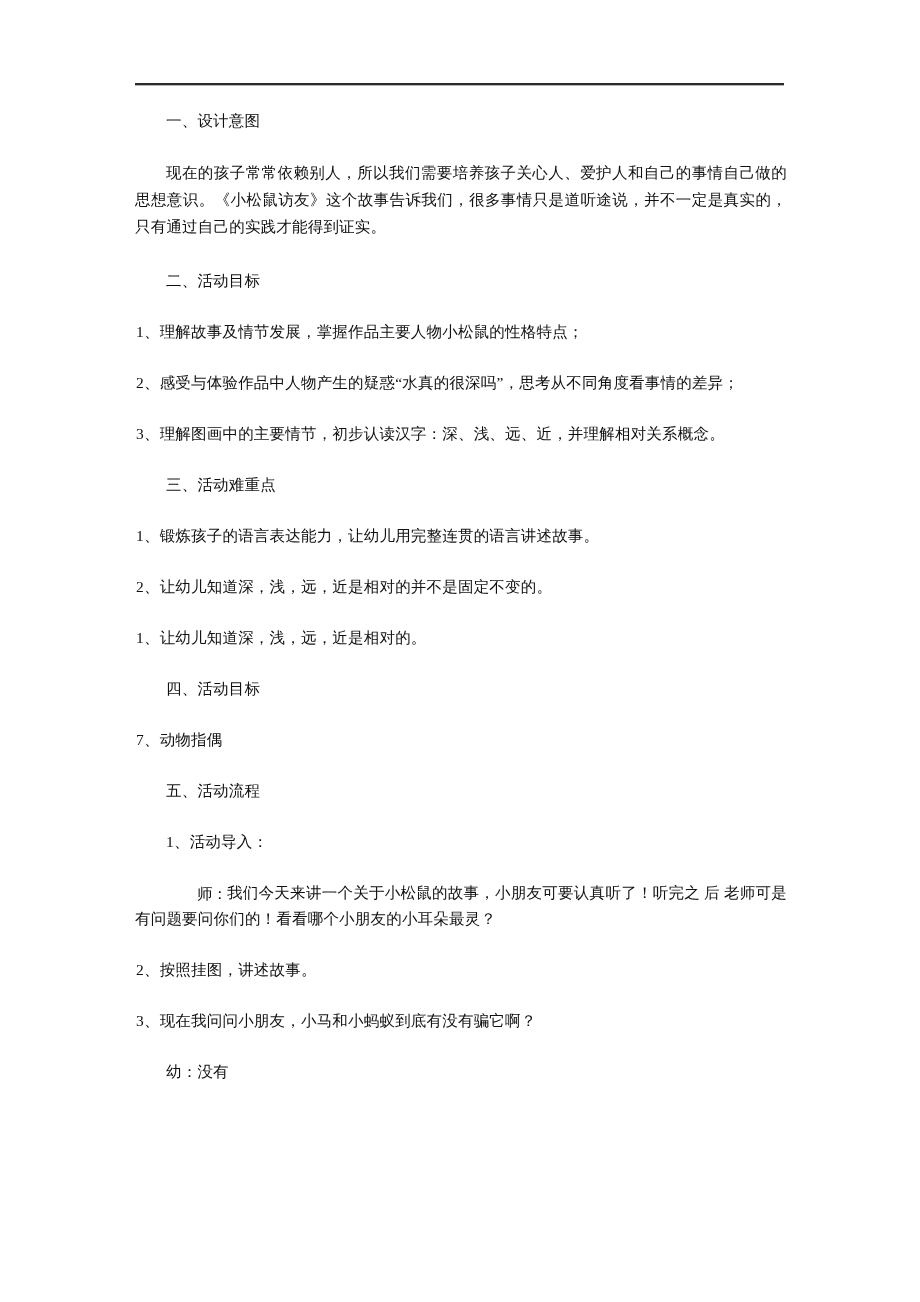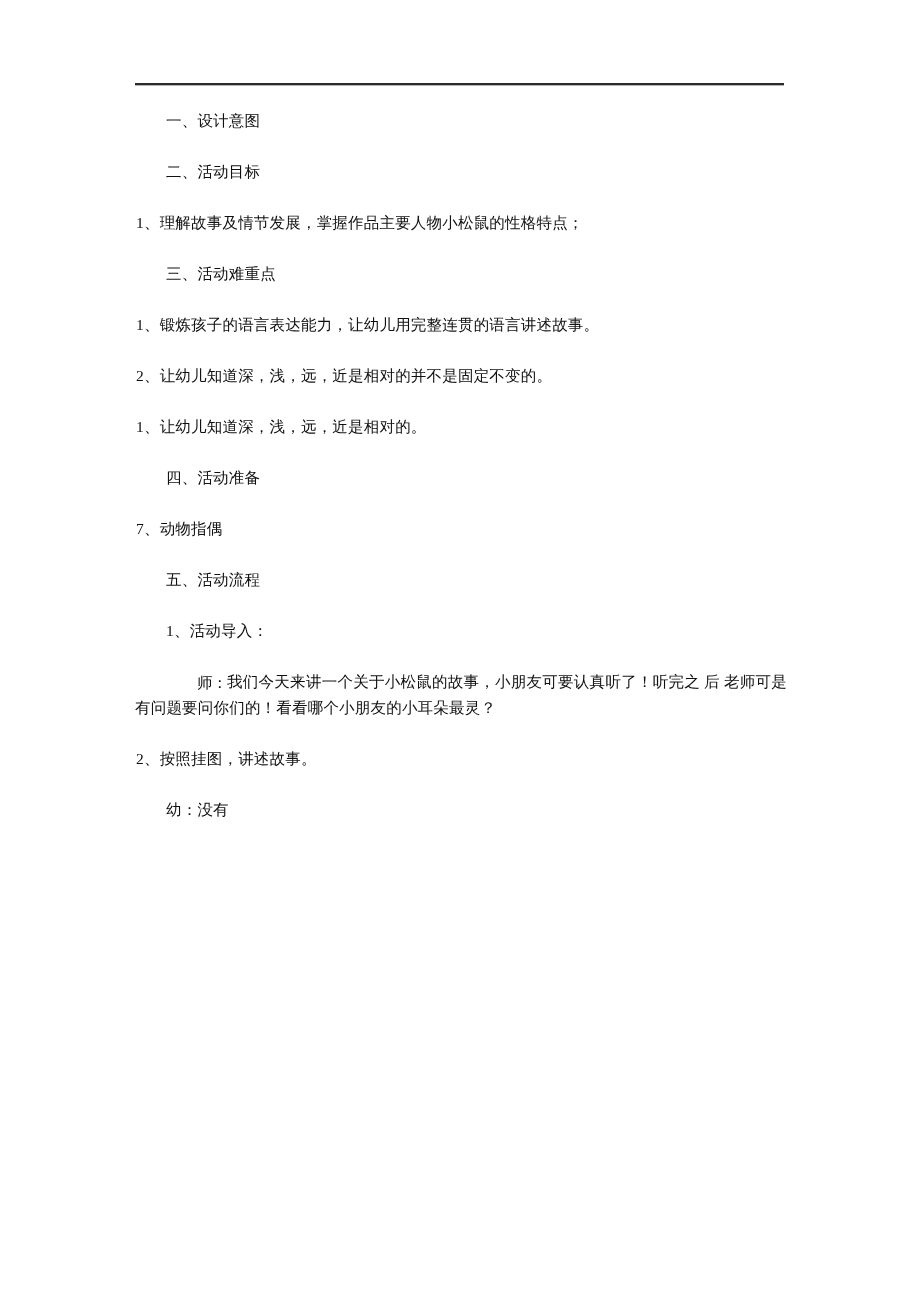--- a/index.html
+++ b/index.html
@@ -93,47 +93,51 @@
 <body>
 
 <div class="page">
 
   <div class="header-rule"></div>
 
   <div class="content">
 
     <p class="block sec-heading">一、设计意图</p>
 
+    <p class="block para-intro">现在的孩子常常依赖别人，所以我们需要培养孩子关心人、爱护人和自己的事情自己做的思想意识。《小松鼠访友》这个故事告诉我们，很多事情只是道听途说，并不一定是真实的，只有通过自己的实践才能得到证实。</p>
 
     <p class="block sec-heading">二、活动目标</p>
 
     <p class="block item">1、理解故事及情节发展，掌握作品主要人物小松鼠的性格特点；</p>
 
+    <p class="block item overflow-line"><span class="clip-right">2、感受与体验作品中人物产生的疑惑“水真的很深吗”，思考从不同角度看事情的差异；</span></p>
 
+    <p class="block item">3、理解图画中的主要情节，初步认读汉字：深、浅、远、近，并理解相对关系概念。</p>
 
     <p class="block sec-heading">三、活动难重点</p>
 
     <p class="block item">1、锻炼孩子的语言表达能力，让幼儿用完整连贯的语言讲述故事。</p>
 
     <p class="block item">2、让幼儿知道深，浅，远，近是相对的并不是固定不变的。</p>
 
     <p class="block item">1、让幼儿知道深，浅，远，近是相对的。</p>
 
-    <p class="block sec-heading">四、活动准备</p>
+    <p class="block sec-heading">四、活动目标</p>
 
 
     <p class="block item">7、动物指偶</p>
 
     <p class="block sec-heading">五、活动流程</p>
 
     <p class="block item-indent">1、活动导入：</p>
 
 
     <p class="block para"><span class="speaker">师：</span><span>我们今天来讲一个关于小松鼠的故事，小朋友可要认真听了！听完之 后 老师可是有问题要问你们的！看看哪个小朋友的小耳朵最灵？</span></p>
 
     <p class="block item">2、按照挂图，讲述故事。</p>
 
+    <p class="block item">3、现在我问问小朋友，小马和小蚂蚁到底有没有骗它啊？</p>
 
     <p class="block item-indent">幼：没有</p>
 
 
   </div>
 </div>
 
 </body></html>

